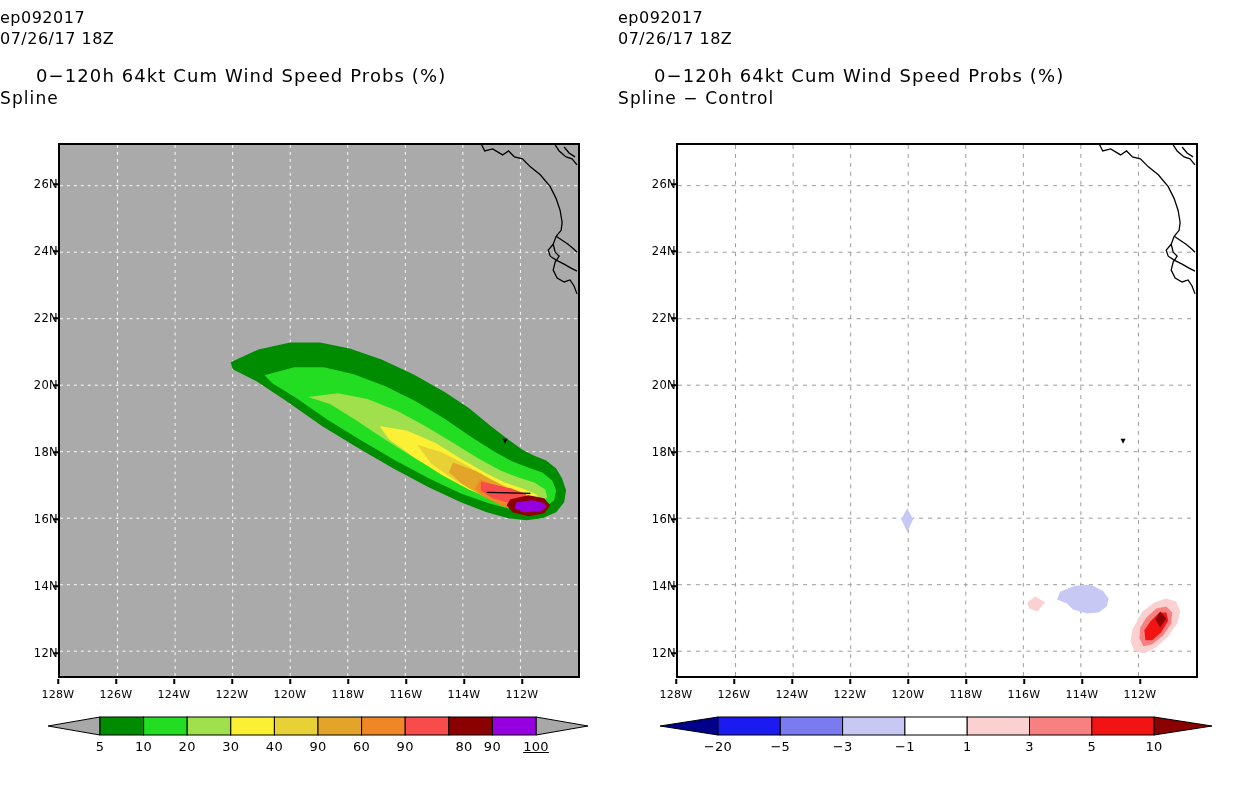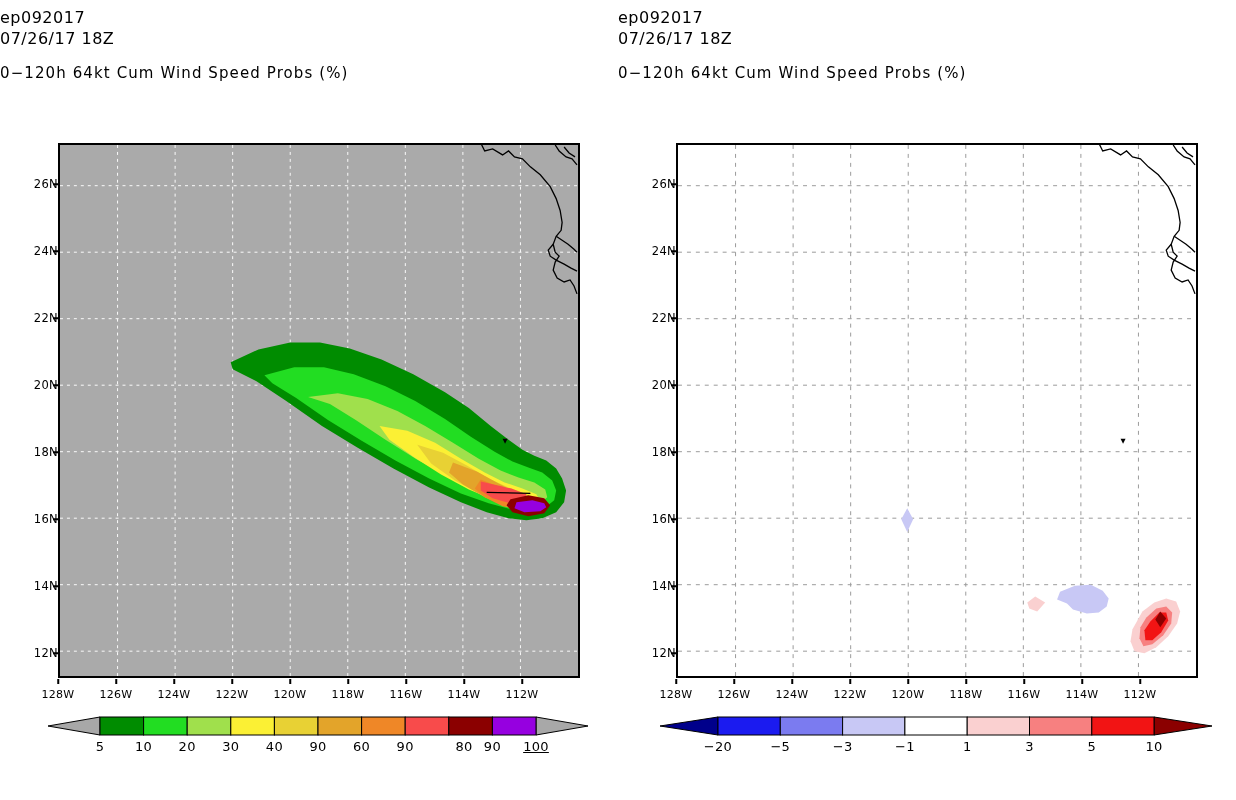--- a/index.html
+++ b/index.html
@@ -6,21 +6,21 @@
   body{width:1236px;height:800px;font-family:"DejaVu Sans",sans-serif;overflow:hidden;}
   .page{position:relative;width:1236px;height:800px;background:#fff;}
 
   .panel{position:absolute;top:0;width:618px;height:800px;}
   .panel-left{left:0;}
   .panel-right{left:618px;}
 
   .titleblock{position:absolute;left:0;right:0;top:8px;text-align:left;}
   .t-line{font-family:"DejaVu Sans",sans-serif;color:#000;letter-spacing:.5px;line-height:1.30;}
   .t-small{font-size:16px;}
-  .t-big{font-size:15px;letter-spacing:1.1px;}
+  .t-big{font-size:18px;letter-spacing:1.1px;padding-left:36px;}
   .t-sub{font-size:17px;letter-spacing:1.1px;}
 
   .mapframe{position:absolute;border:2px solid #000;box-sizing:border-box;overflow:hidden;}
   .mapfill-gray{background:#aaaaaa;}
   .mapfill-white{background:#ffffff;}
 
   .svgmap{position:absolute;left:0;top:0;width:100%;height:100%;display:block;}
 
   .ytick{position:absolute;right:0;transform:translateY(-50%);font-size:11.5px;color:#000;
          font-family:"DejaVu Sans",sans-serif;white-space:nowrap;letter-spacing:.3px;}
@@ -39,20 +39,21 @@
 
 <div class="page">
 
   <div class="panel panel-left">
 
     <div class="titleblock">
       <div class="t-line t-small">ep092017</div>
       <div class="t-line t-small">07/26/17  18Z</div>
       <div style="height:14px"></div>
       <div class="t-line t-big">0−120h 64kt Cum Wind Speed Probs (%)</div>
+      <div class="t-line t-sub">Spline</div>
     </div>
 
     <div>
       <div class="ytick" style="top:184px;right:560px;">26N</div>
       <div class="ytickmark" style="left:53px;top:184px;"></div>
       <div class="ytick" style="top:251px;right:560px;">24N</div>
       <div class="ytickmark" style="left:53px;top:251px;"></div>
       <div class="ytick" style="top:318px;right:560px;">22N</div>
       <div class="ytickmark" style="left:53px;top:318px;"></div>
       <div class="ytick" style="top:385px;right:560px;">20N</div>
@@ -199,20 +200,21 @@
     </div>
   </div>
 
   <div class="panel panel-right">
 
     <div class="titleblock">
       <div class="t-line t-small">ep092017</div>
       <div class="t-line t-small">07/26/17  18Z</div>
       <div style="height:14px"></div>
       <div class="t-line t-big">0−120h 64kt Cum Wind Speed Probs (%)</div>
+      <div class="t-line t-sub">Spline − Control</div>
     </div>
 
     <div>
       <div class="ytick" style="top:184px;right:560px;">26N</div>
       <div class="ytickmark" style="left:53px;top:184px;"></div>
       <div class="ytick" style="top:251px;right:560px;">24N</div>
       <div class="ytickmark" style="left:53px;top:251px;"></div>
       <div class="ytick" style="top:318px;right:560px;">22N</div>
       <div class="ytickmark" style="left:53px;top:318px;"></div>
       <div class="ytick" style="top:385px;right:560px;">20N</div>

